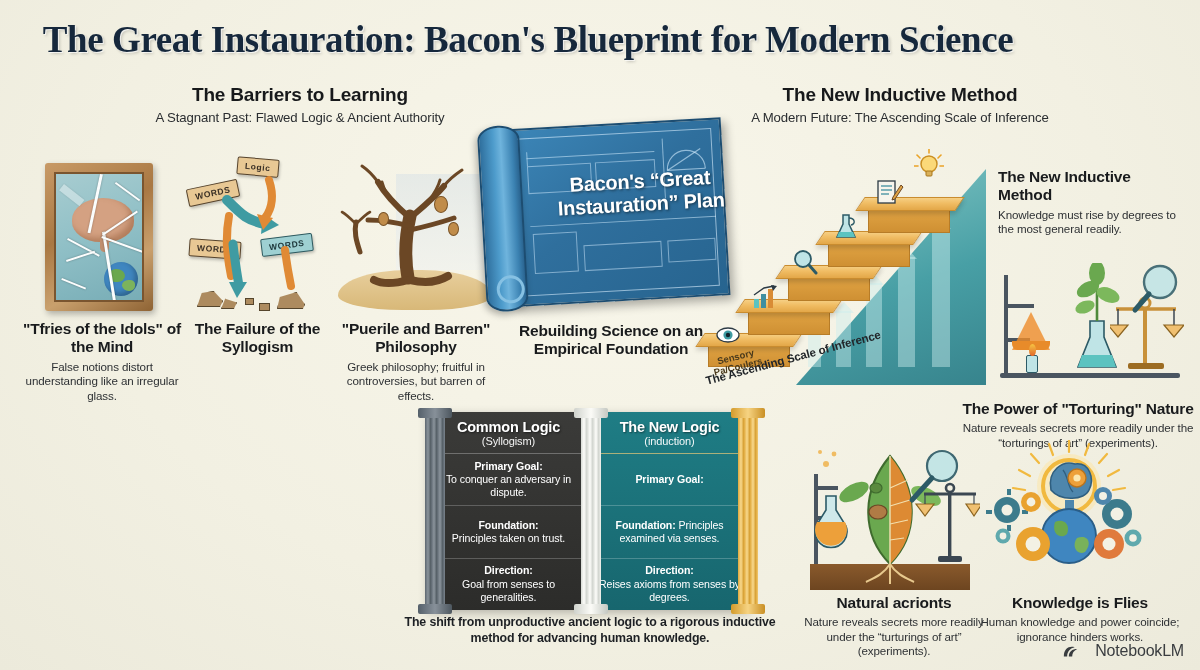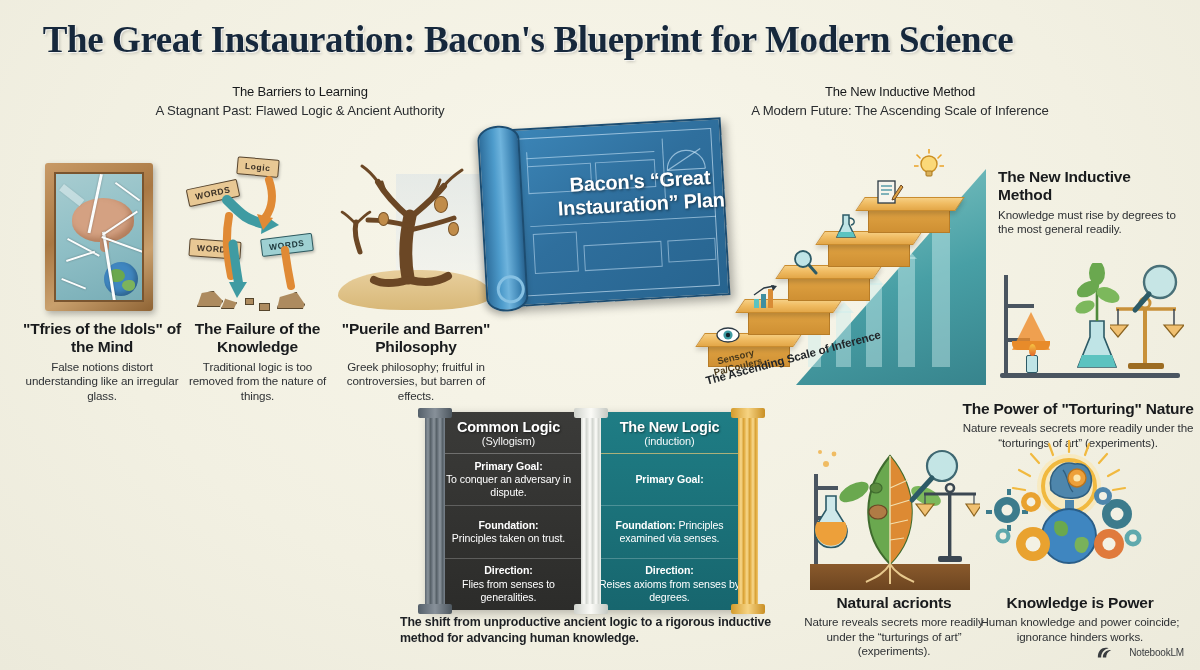--- a/index.html
+++ b/index.html
@@ -23,21 +23,21 @@
     font-weight: bold;
     font-size: 37px;
     letter-spacing: -0.4px;
     color: #16283c;
     text-shadow: 1px 1px 0 rgba(255,255,255,.7), 2px 2px 3px rgba(0,0,0,.18);
   }
   .sec-head {
     position: absolute; text-align: center;
   }
   .sec-head .h {
-    font-size: 13px; font-weight: normal; color: #17191b;
+    font-size: 19px; font-weight: bold; color: #17191b;
     letter-spacing: -0.2px;
   }
   .sec-head .s {
     font-size: 13.2px; color: #2a2d30; margin-top: 4px;
     letter-spacing: -0.1px;
   }
   #head-left  { top: 84px; left: 20px;  width: 560px; }
   #head-right { top: 84px; left: 620px; width: 560px; }
 
   
@@ -240,40 +240,40 @@
   #pillar-right { left: 735px; }
   #pillar-left  .cap-t, #pillar-left  .cap-b { background: linear-gradient(90deg,#55606a,#879099,#4d575f); }
   #pillar-left  .shaft { background: repeating-linear-gradient(90deg,#5c666f 0px,#8b949c 3px,#4e585f 6px); }
   #pillar-mid   .cap-t, #pillar-mid   .cap-b { background: linear-gradient(90deg,#cfd2cc,#fbfbf7,#c4c8c2); }
   #pillar-mid   .shaft { background: repeating-linear-gradient(90deg,#d7dad4 0px,#fdfdfa 3px,#cbcfc9 6px); }
   #pillar-right .cap-t, #pillar-right .cap-b { background: linear-gradient(90deg,#d39b2c,#f6d382,#c98f24); }
   #pillar-right .shaft { background: repeating-linear-gradient(90deg,#e0a83a 0px,#f8d98e 3px,#d29828 6px); }
   .pillar .cap-t { top:0; } .pillar .cap-b { bottom:0; }
 
   #compare-caption {
-    position:absolute; left:400px; top:614px; width:380px; 
+    position:absolute; left:400px; top:614px; width:380px; text-align:center;
     font-size:12.4px; font-weight:bold; color:#1d2024; line-height:1.3;
     letter-spacing:-0.15px;
   }
 
   
   #art-plant { left:800px; top:440px; width:180px; height:150px; }
   #plant-soil {
     position:absolute; left:10px; bottom:0; width:160px; height:26px;
     background: linear-gradient(180deg,#8a5a2c 0%,#6d4520 100%);
   }
 
   
   #art-gears { left:985px; top:440px; width:170px; height:150px; }
 
   
   #nblm {
     position:absolute; right:16px; bottom:10px;
     display:flex; align-items:center; gap:16px;
-    color:#3a3d40; font-size:10px; letter-spacing:-0.2px;
+    color:#3a3d40; font-size:16px; letter-spacing:-0.2px;
   }
   #nblm .mark { width:17px; height:15px; display:block; }
 </style>
 </head>
 <body>
 
 <div id="poster">
 
   <div class="main-title">The Great Instauration: Bacon's Blueprint for Modern Science</div>
 
@@ -323,22 +323,21 @@
       <polygon points="44,124 62,124 52,140" fill="#3f9ba2"></polygon>
       <path d="M100 92 C 102 108, 104 118, 106 128" stroke="#e08a35" stroke-width="8" fill="none" stroke-linecap="round"></path>
     </svg>
     <div class="rubble" style="left:12px;bottom:6px;width:26px;height:16px;clip-path:polygon(0% 100%,18% 12%,64% 0%,100% 62%,88% 100%);"></div>
     <div class="rubble" style="left:36px;bottom:4px;width:16px;height:11px;clip-path:polygon(0% 100%,26% 6%,100% 40%,80% 100%);"></div>
     <div class="rubble" style="left:60px;bottom:8px;width:9px;height:7px;"></div>
     <div class="rubble" style="left:74px;bottom:2px;width:11px;height:8px;"></div>
     <div class="rubble" style="left:92px;bottom:4px;width:28px;height:17px;clip-path:polygon(0% 100%,10% 30%,70% 0%,100% 74%,92% 100%);"></div>
   </div>
   <div class="cap" style="left:185px;top:320px;width:145px;">
-    <div class="t">The Failure of the Knowledge</div>
-    <div class="d">Traditional logic is too removed from the nature of things.</div>
+    <div class="t">The Failure of the Syllogism</div>
   </div>
 
   <div class="art" id="art-tree">
     <div style="position:absolute;left:66px;top:14px;width:168px;height:96px;background:linear-gradient(180deg,#d9e2e6,#eef1f0);opacity:.55;"></div>
     <div id="tree-ground"></div>
     <svg style="position:absolute;left:0;top:0;width:170px;height:150px;" viewBox="0 0 170 150">
       <path d="M78 118 C 74 96, 76 74, 80 56" stroke="#6b4725" stroke-width="13" fill="none" stroke-linecap="round"></path>
       <path d="M78 120 C 64 124, 52 124, 44 120" stroke="#6b4725" stroke-width="8" fill="none" stroke-linecap="round"></path>
       <path d="M80 120 C 96 124, 108 122, 118 116" stroke="#6b4725" stroke-width="8" fill="none" stroke-linecap="round"></path>
       <path d="M80 58 C 66 46, 56 36, 48 22" stroke="#6b4725" stroke-width="6" fill="none" stroke-linecap="round"></path>
@@ -376,20 +375,23 @@
       <div class="bpline" style="left:154px;top:16px;width:1px;height:60px;"></div>
       <svg style="position:absolute;right:12px;top:14px;width:46px;height:40px;" viewBox="0 0 46 40">
         <path d="M4 34 A 19 19 0 0 1 42 34" stroke="rgba(214,238,255,.6)" stroke-width="1.2" fill="none"></path>
         <path d="M4 34 L 38 14" stroke="rgba(214,238,255,.6)" stroke-width="1.2" fill="none"></path>
         <line x1="4" y1="34" x2="42" y2="34" stroke="rgba(214,238,255,.6)" stroke-width="1.2"></line>
       </svg>
       <div id="bp-title">Bacon's “Great Instauration” Plan</div>
     </div>
     <div id="bp-roll"></div>
   </div>
+  <div class="cap" style="left:505px;top:322px;width:212px;">
+    <div class="t">Rebuilding Science on an Empirical Foundation</div>
+  </div>
 
   <div class="art" id="art-stairs">
     <div id="tealwedge"></div>
     <div class="upar" style="left:122px;bottom:18px;width:13px;height:34px;"></div>
     <div class="upar" style="left:150px;bottom:18px;width:15px;height:56px;"></div>
     <div class="upar" style="left:180px;bottom:18px;width:16px;height:84px;"></div>
     <div class="upar" style="left:212px;bottom:18px;width:17px;height:110px;"></div>
     <div class="upar" style="left:246px;bottom:18px;width:18px;height:140px;"></div>
 
     <div class="riser" style="left:22px;bottom:18px;width:82px;height:22px;"></div>
@@ -503,21 +505,21 @@
       <div class="cell">
         <span><b>Primary Goal:</b><br>
         <span>To conquer an adversary in dispute.</span></span>
       </div>
       <div class="cell">
         <span><b>Foundation:</b><br>
         <span>Principles taken on trust.</span></span>
       </div>
       <div class="cell">
         <span><b>Direction:</b><br>
-        <span>Flies from senses to generalities.</span></span>
+        <span>Goal from senses to generalities.</span></span>
       </div>
     </div>
     <div class="col teal">
       <div class="chead">
         <div class="c1">The New Logic</div>
         <div class="c2">(induction)</div>
       </div>
       <div class="cell">
         <span><b>Primary Goal:</b><br>
         </span>
@@ -648,21 +650,21 @@
           <circle cx="148" cy="98" r="8.5"></circle>
         </g>
       <circle cx="148" cy="98" r="3.8" fill="#f3f1e4"></circle>
       <g fill="#5fa9ad">
           <circle cx="18" cy="96" r="7.5"></circle>
         </g>
       <circle cx="18" cy="96" r="3.4" fill="#f3f1e4"></circle>
     </svg>
   </div>
   <div class="cap" style="left:970px;top:594px;width:220px;">
-    <div class="t">Knowledge is Power</div>
+    <div class="t">Knowledge is Flies</div>
     <div class="d">Human knowledge and power coincide; ignorance hinders works.</div>
   </div>
 
   <div id="nblm">
     <svg class="mark" viewBox="0 0 20 18">
       <path d="M2 15 C 2 5, 9 2, 15 4 C 10 5, 6 9, 6 15 Z" fill="#3a3d40"></path>
       <path d="M8 15 C 8 9, 12 6, 18 6 C 14 8, 12 11, 12 15 Z" fill="#3a3d40"></path>
     </svg>
     <span>NotebookLM</span>
   </div>

